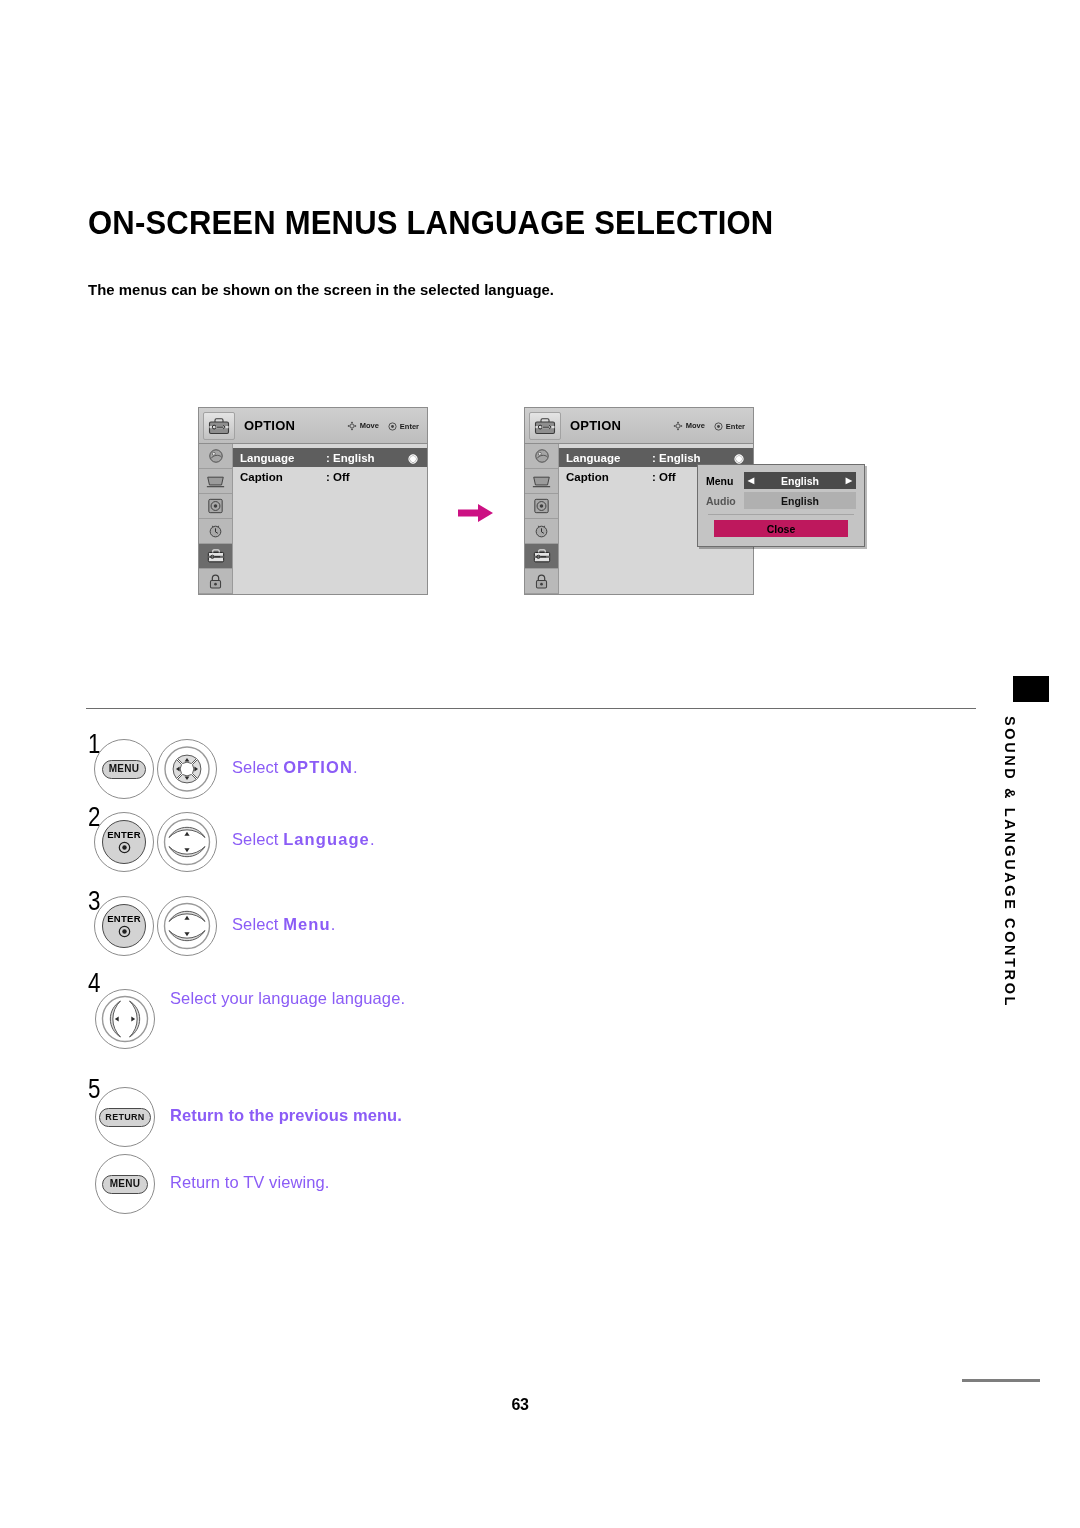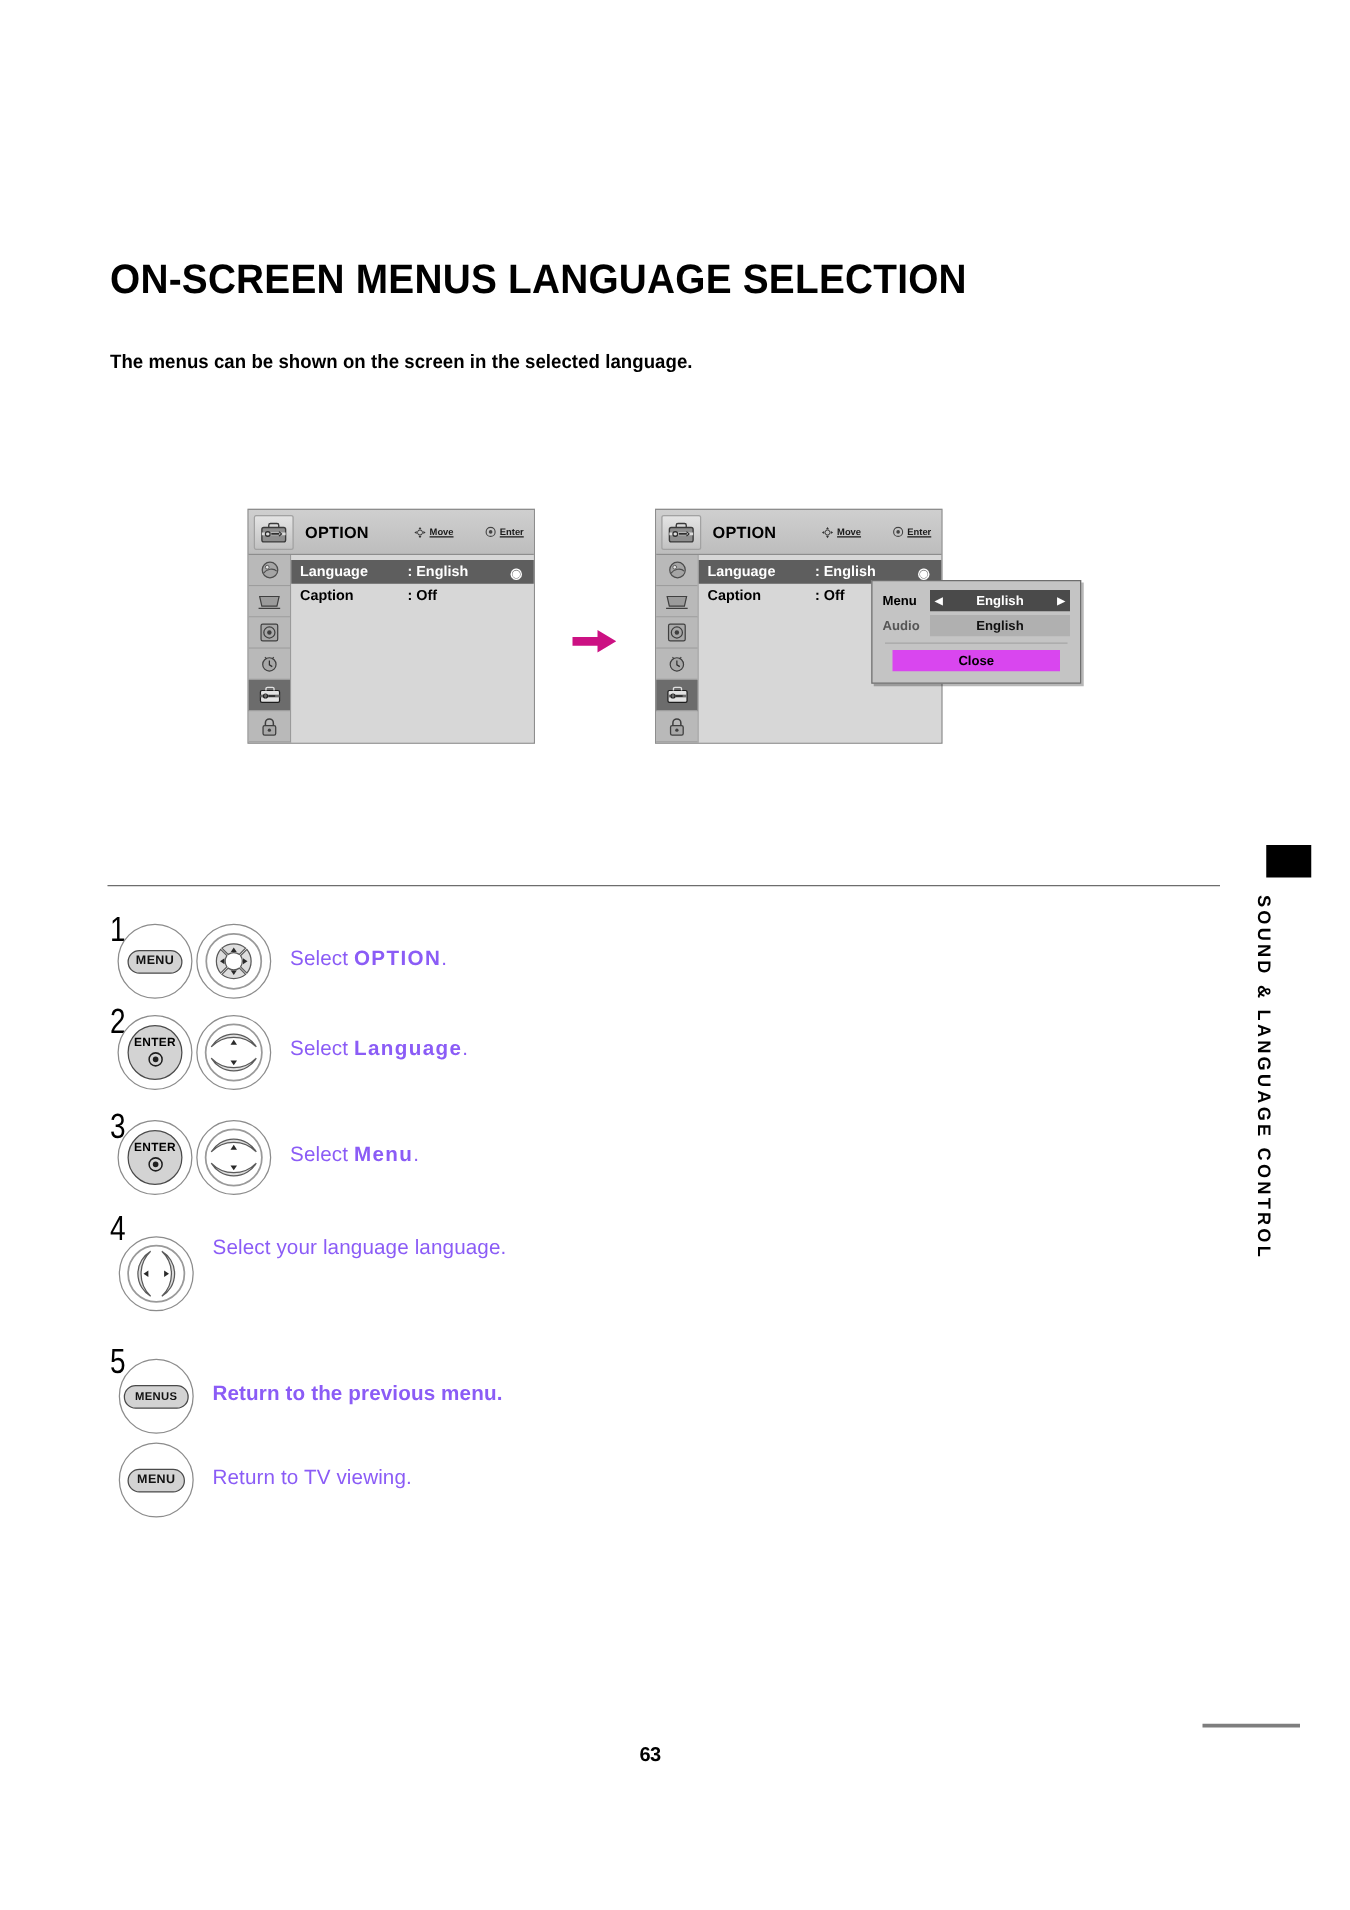--- a/index.html
+++ b/index.html
@@ -65,22 +65,22 @@
     display: flex; align-items: center; justify-content: center;
     flex: none;
   }
   .osd-title {
     font-size: 13px; font-weight: bold;
     margin-left: 9px;
     letter-spacing: 0.2px;
   }
   .osd-hints {
     margin-left: auto; margin-right: 8px;
-    display: flex; align-items: center; gap: 25px;
-    font-size: 7.5px; font-weight: bold; color: #1a1a1a; text-decoration: underline;
+    display: flex; align-items: flex-end; gap: 9px;
+    font-size: 7.5px; font-weight: bold; color: #1a1a1a;
   }
   .hint { display: flex; align-items: center; gap: 3px; }
 
   .osd-body {
     position: absolute;
     left: 0; top: 36px; right: 0; bottom: 0;
     display: flex;
   }
   .osd-sidebar {
     width: 34px;
@@ -134,21 +134,21 @@
     font-size: 10.5px; font-weight: bold;
     position: relative;
   }
   .pop-val.active { background: #4a4a4a; color: #ffffff; }
   .pop-val.idle { background: #b0b0b0; color: #111111; }
   .pop-val .nav-l { position: absolute; left: 4px; font-size: 8px; line-height: 1; }
   .pop-val .nav-r { position: absolute; right: 4px; font-size: 8px; line-height: 1; }
   .pop-sep { height: 1px; background: #a5a5a5; margin: 5px 2px 5px 2px; }
   .pop-close {
     height: 17px; margin: 0 8px;
-    background: #d946ef;
+    background: #be185d;
     display: flex; align-items: center; justify-content: center;
     font-size: 10.5px; font-weight: bold;
   }
 
   
   #flow-arrow {
     position: absolute;
     left: 457px; top: 500px;
     width: 38px; height: 26px;
   }
@@ -527,21 +527,21 @@
     <path d="M14.8 25l3.9-2.6v5.2z" fill="#2a2a2a"></path>
     <path d="M35.2 25l-3.9-2.6v5.2z" fill="#2a2a2a"></path>
   </svg>
 </div>
 <div class="step-text" style="left:170px; top:985px;">
   <span class="ml">Select your language language.</span>
 </div>
 
 <div class="step-num" style="left:88px; top:1073px;">5</div>
 <div class="btn-circle" style="left:95px; top:1087px; width:60px; height:60px;">
-  <div class="pill" style="width:52px; height:19px; font-size:9px;">MENUS</div>
+  <div class="pill" style="width:52px; height:19px; font-size:9px;">RETURN</div>
 </div>
 <div class="step-text" style="left:170px; top:1106px;font-weight:bold;">Return to the previous menu.</div>
 
 <div class="btn-circle" style="left:95px; top:1154px; width:60px; height:60px;">
   <div class="pill" style="width:46px; height:19px;">MENU</div>
 </div>
 <div class="step-text" style="left:170px; top:1173px;">Return to TV viewing.</div>
 
 <div id="side-tab-marker"></div>
 <div id="side-tab-label">SOUND &amp; LANGUAGE CONTROL</div>

